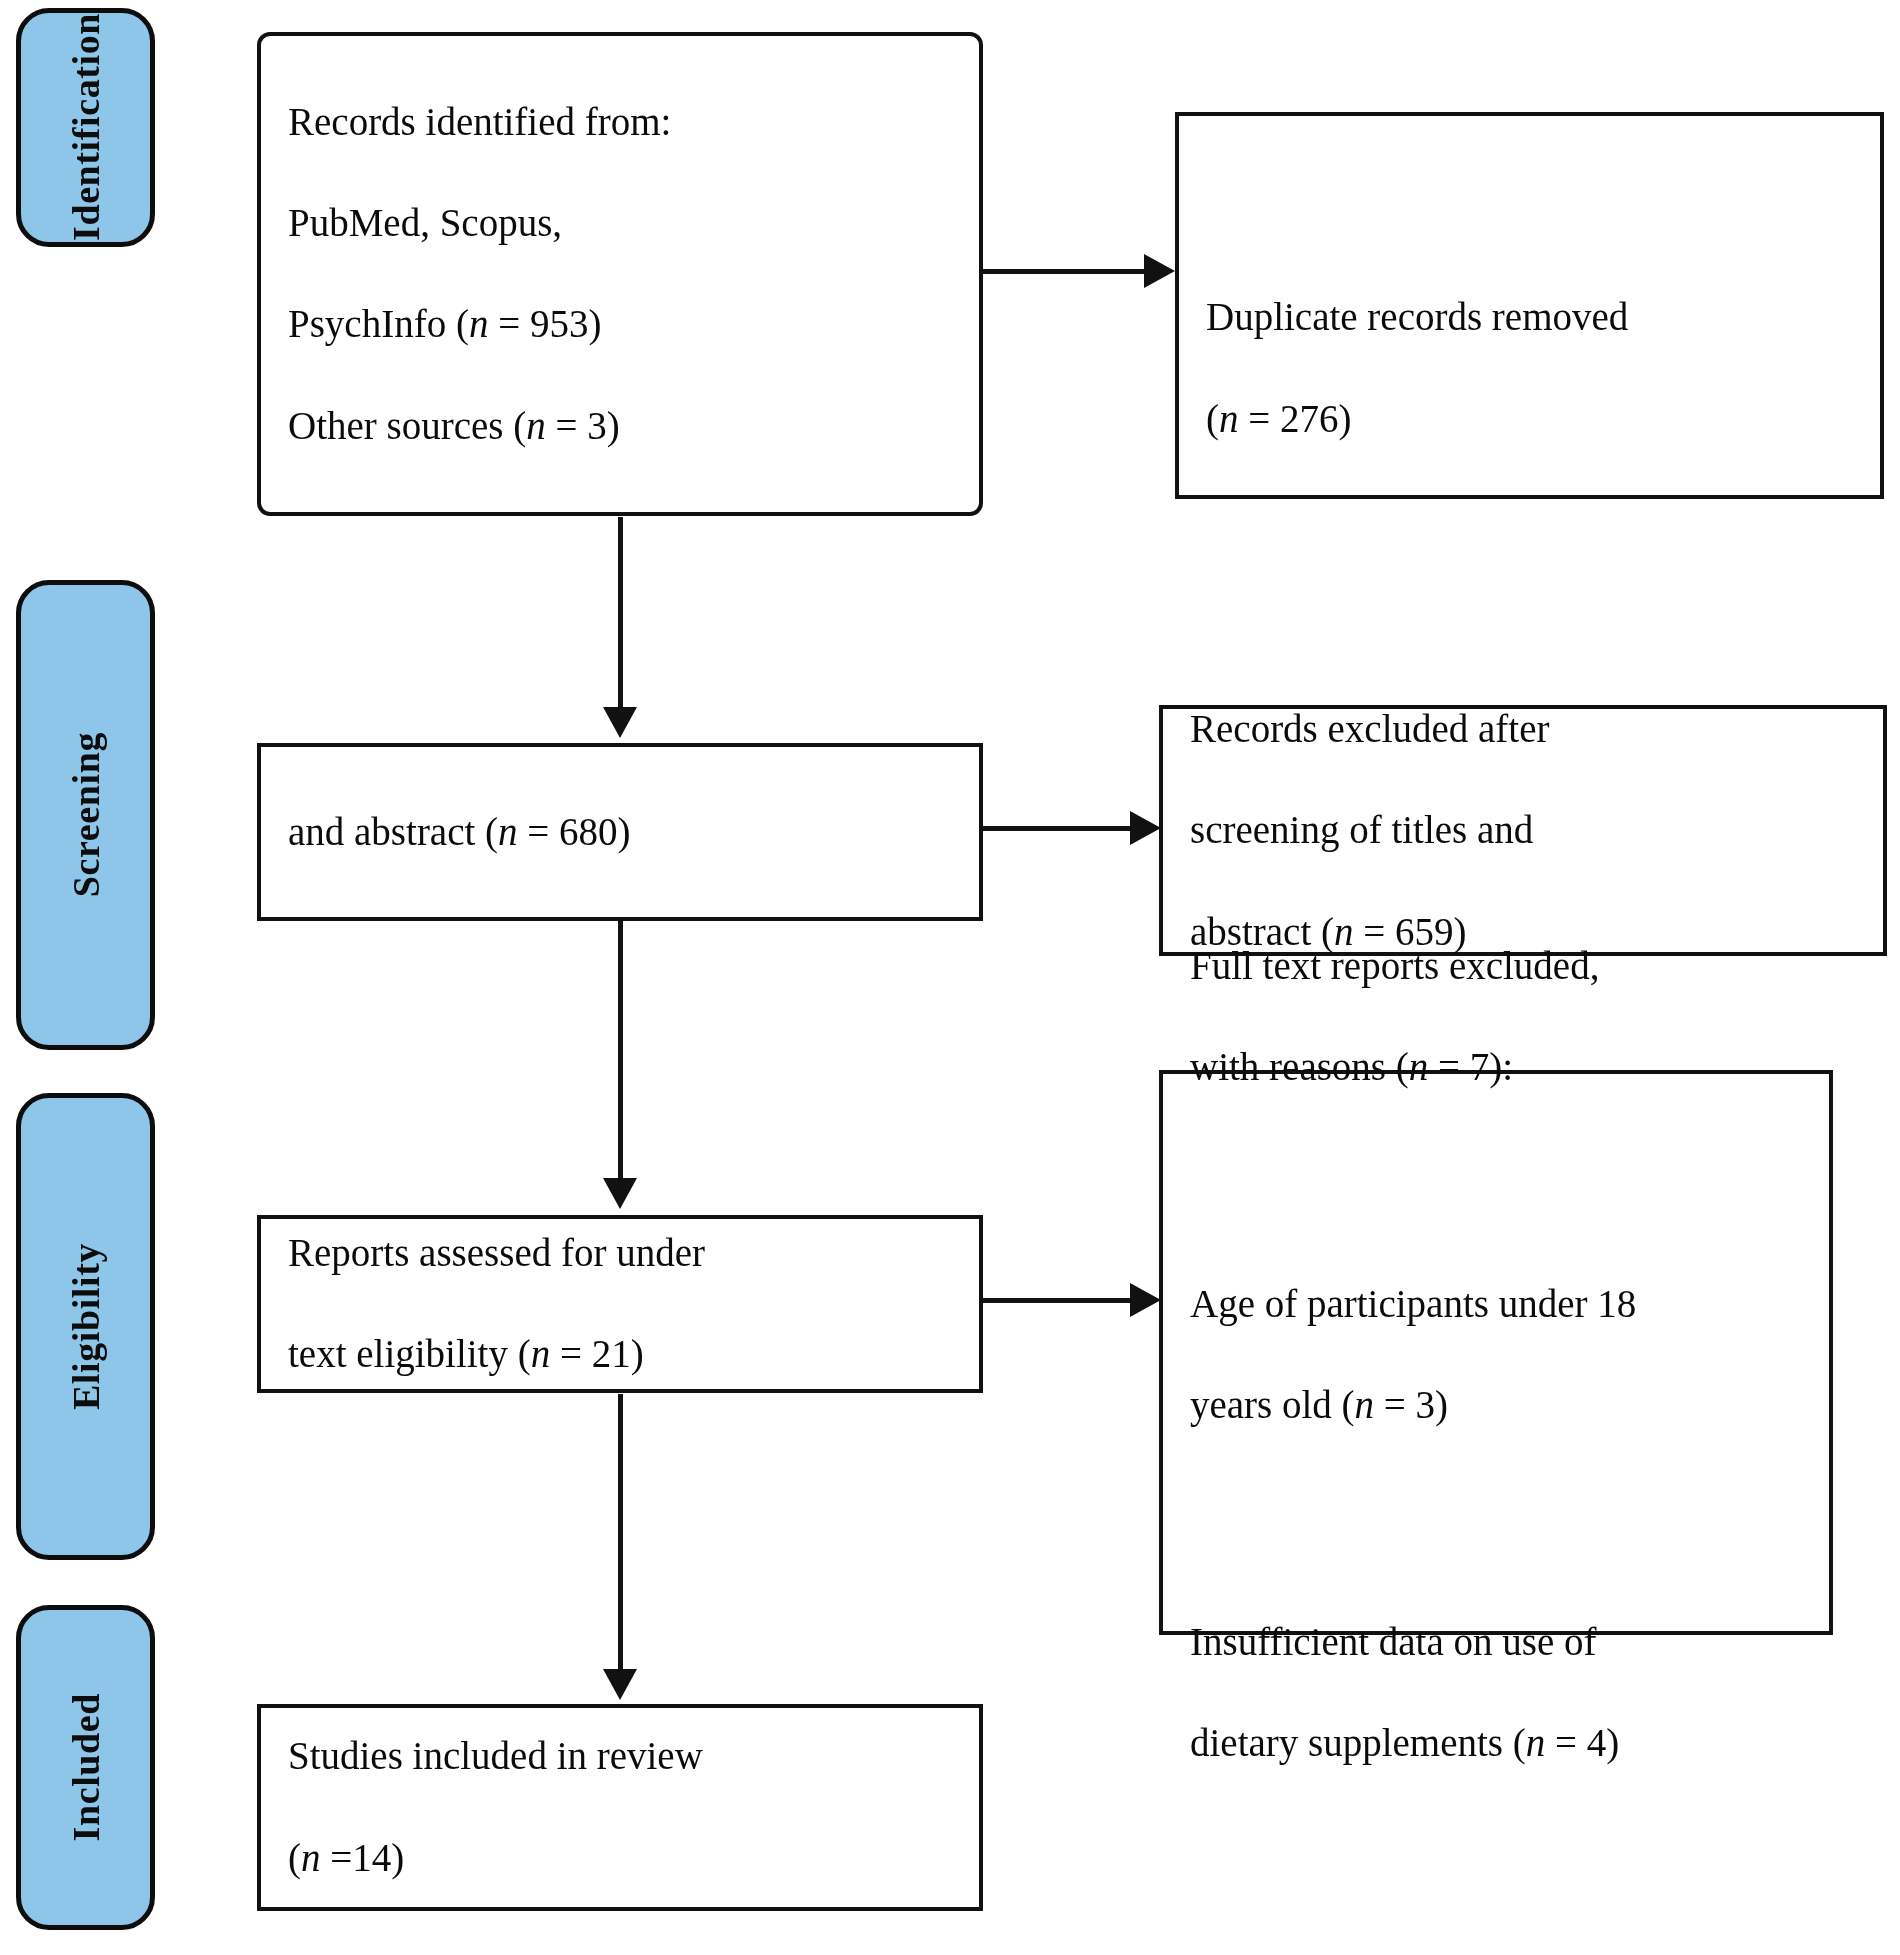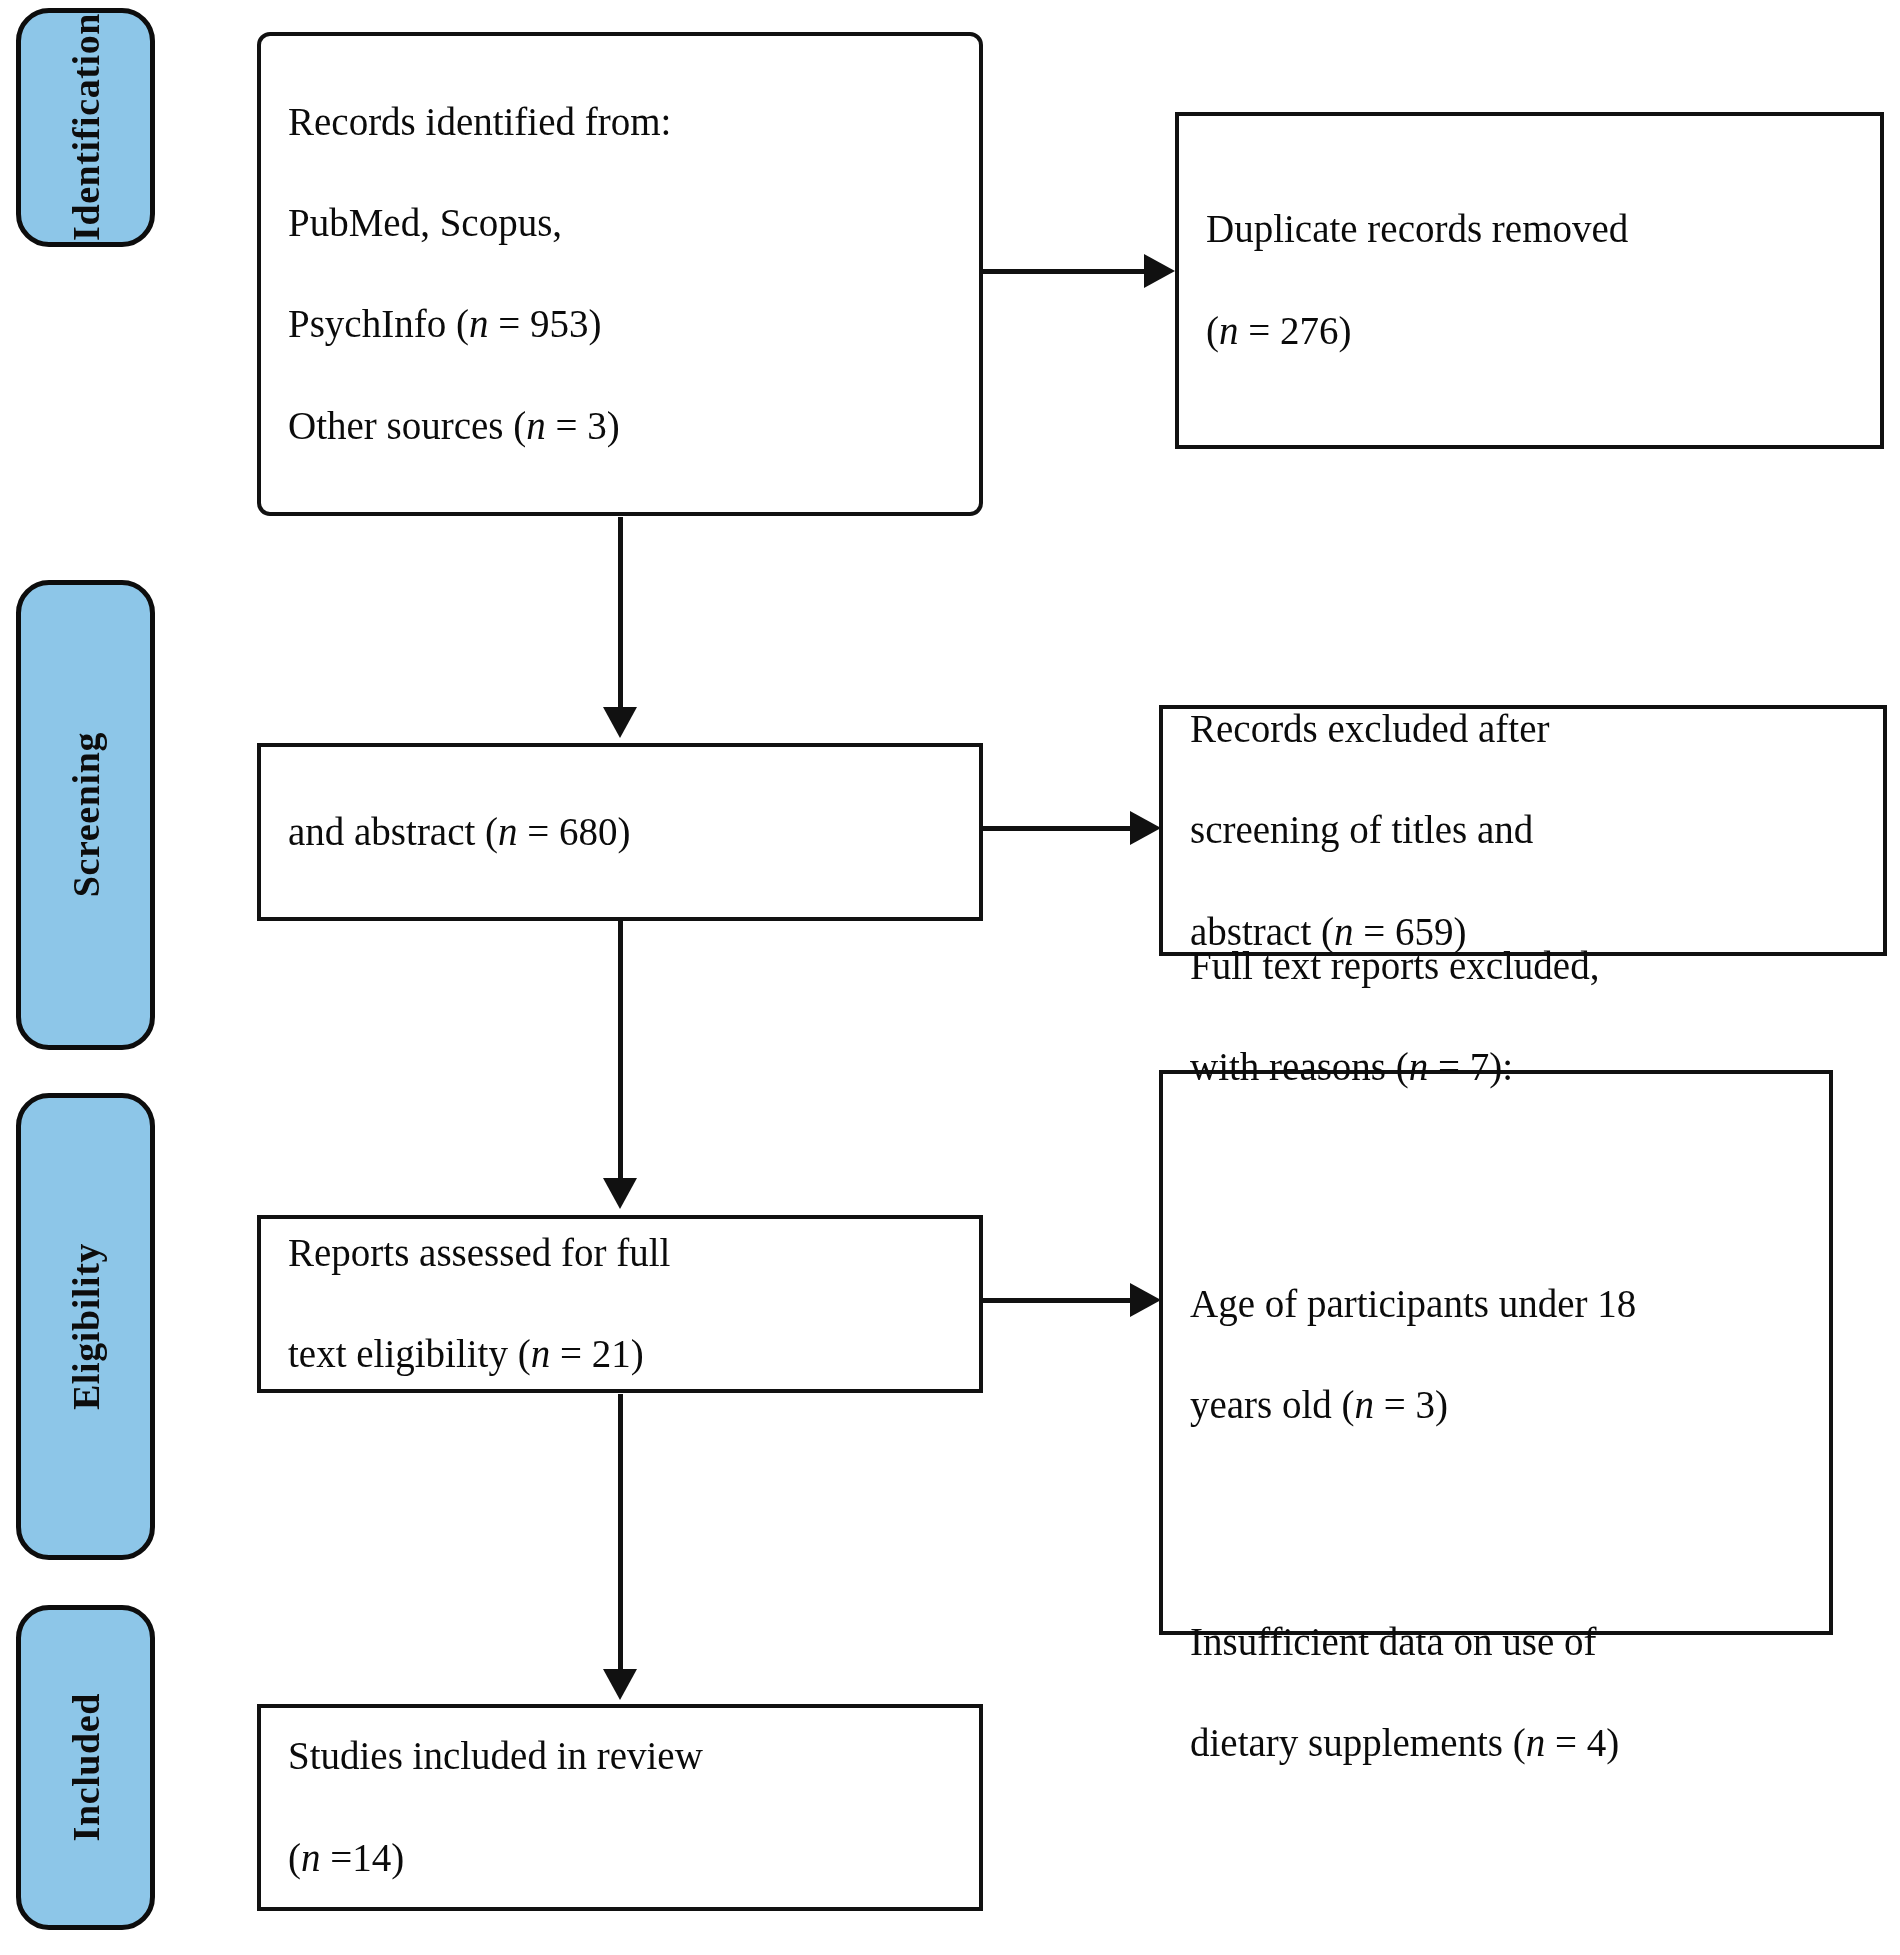--- a/index.html
+++ b/index.html
@@ -128,21 +128,21 @@
 
   <div class="flow-box" style="left:257px; top:32px; width:726px; height:484px;border-radius:13px;">
     <div class="box-text">
       <div>Records identified from:</div>
       <div>PubMed, Scopus,</div>
       <div><span>PsychInfo (</span><em>n</em><span> = 953)</span></div>
       <div><span>Other sources (</span><em>n</em><span> = 3)</span></div>
     </div>
   </div>
 
-  <div class="flow-box" style="left:1175px; top:112px; width:709px; height:337px;">
+  <div class="flow-box" style="left:1175px; top:112px; width:709px; height:387px;justify-content:flex-end;">
     <div class="box-text">
       <div>Duplicate records removed</div>
       <div><span>(</span><em>n</em><span> = 276)</span></div>
     </div>
   </div>
 
   <div class="flow-box" style="left:257px; top:743px; width:726px; height:178px;">
     <div class="box-text">
       <div><span>and abstract (</span><em>n</em><span> = 680)</span></div>
     </div>
@@ -151,21 +151,21 @@
   <div class="flow-box" style="left:1159px; top:705px; width:728px; height:251px;">
     <div class="box-text">
       <div>Records excluded after</div>
       <div>screening of titles and</div>
       <div><span>abstract (</span><em>n</em><span> = 659)</span></div>
     </div>
   </div>
 
   <div class="flow-box" style="left:257px; top:1215px; width:726px; height:178px;">
     <div class="box-text">
-      <div>Reports assessed for full</div>
+      <div>Reports assessed for under</div>
       <div><span>text eligibility (</span><em>n</em><span> = 21)</span></div>
     </div>
   </div>
 
   <div class="flow-box" style="left:1159px; top:1070px; width:674px; height:565px;">
     <div class="box-text pad-top">
       <div class="box-para">
         <div>Full text reports excluded,</div>
         <div><span>with reasons (</span><em>n</em><span> = 7):</span></div>
       </div>

